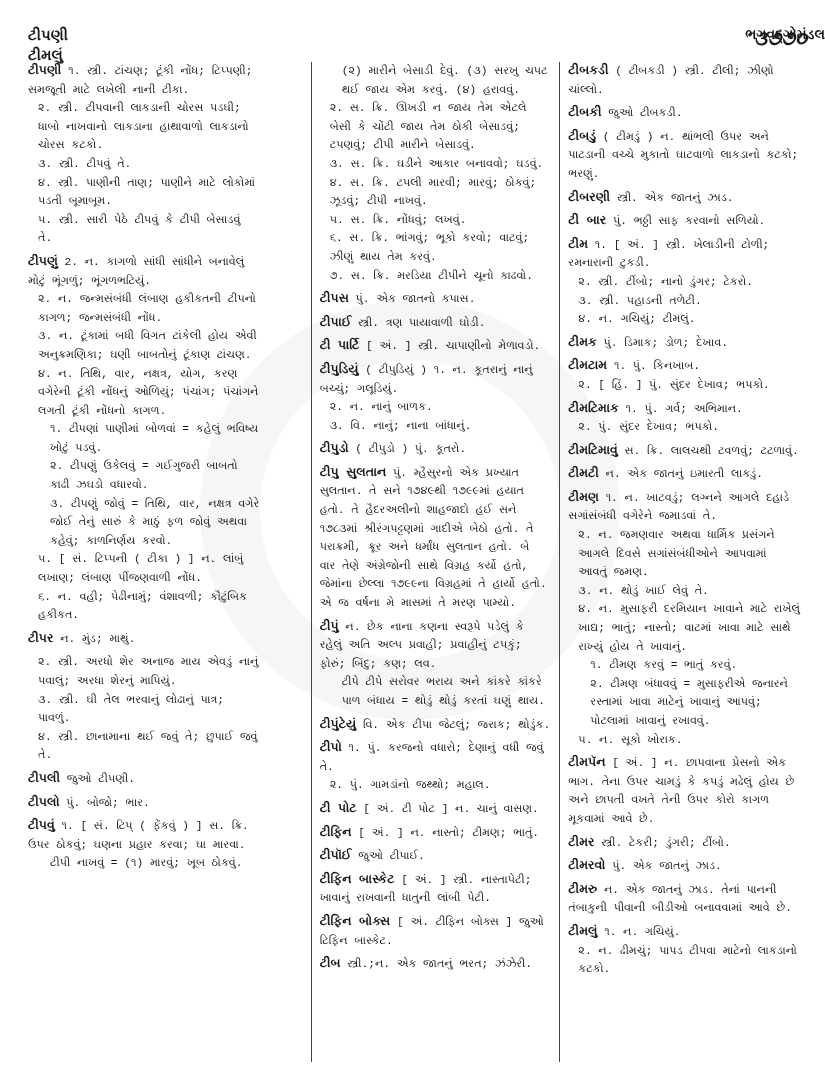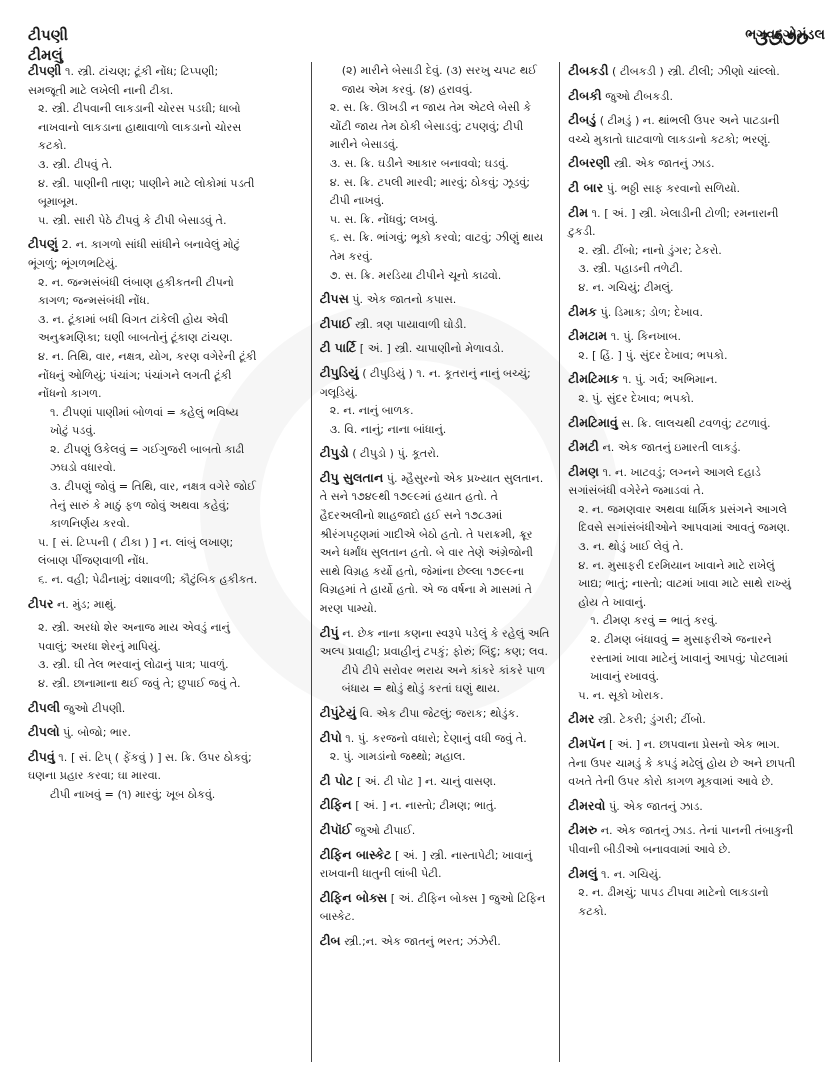--- a/index.html
+++ b/index.html
@@ -6,21 +6,21 @@
   body{width:825px;height:1078px;overflow:hidden;position:relative;font-family:"DejaVu Sans",sans-serif;color:#1a1a1a;}
   .header{position:absolute;top:18px;left:0;width:825px;height:40px;}
   .guide1{position:absolute;left:28px;top:8px;font-size:15px;font-weight:bold;}
   .guide2{position:absolute;left:28px;top:28px;font-size:15px;font-weight:bold;}
   .title{position:absolute;left:0;width:825px;text-align:right;top:8px;font-size:14px;font-weight:bold;}
   .pagenum{position:absolute;right:18px;top:8px;font-size:20px;font-weight:bold;font-style:italic;}
   .cols{position:absolute;top:62px;left:28px;width:780px;height:1000px;display:flex;}
   .col{flex:1;padding:0 8px;font-size:11.2px;line-height:18.6px;overflow:hidden;}
   .col.c1{padding-left:0;}
   .col.c2{border-left:1.5px solid #444;border-right:1.5px solid #444;margin-left:43px;}
-  .entry{margin-bottom:5px;}
+  .entry{margin-bottom:5px;font-family:Liberation Mono, monospace;}
   .head{font-weight:bold;font-size:12.5px;}
   .sense{padding-left:10px;}
   .idiom{padding-left:22px;}
   .watermark{position:absolute;left:200px;top:300px;width:420px;height:420px;border-radius:50%;border:60px solid rgba(0,0,0,0.035);box-sizing:border-box;pointer-events:none;}
 </style>
 </head>
 <body>
 
 <div class="watermark"></div>
 
@@ -172,24 +172,24 @@
       <div class="entry">
         <div><span class="head">ટીમણ</span> <span>૧. ન. ખાટવડું; લગ્નને આગલે દહાડે સગાંસંબંધી વગેરેને જમાડવાં તે.</span></div>
         <div class="sense"><span>૨. ન. જમણવાર અથવા ધાર્મિક પ્રસંગને આગલે દિવસે સગાંસંબંધીઓને આપવામાં આવતું જમણ.</span></div>
         <div class="sense"><span>૩. ન. થોડું ખાઈ લેવું તે.</span></div>
         <div class="sense"><span>૪. ન. મુસાફરી દરમિયાન ખાવાને માટે રાખેલું ખાદ્ય; ભાતું; નાસ્તો; વાટમાં ખાવા માટે સાથે રાખ્યું હોય તે ખાવાનું.</span></div>
         <div class="idiom"><span>૧. ટીમણ કરવું = ભાતું કરવું.</span></div>
         <div class="idiom"><span>૨. ટીમણ બંધાવવું = મુસાફરીએ જનારને રસ્તામાં ખાવા માટેનું ખાવાનું આપવું; પોટલામાં ખાવાનું રખાવવું.</span></div>
         <div class="sense"><span>૫. ન. સૂકો ખોરાક.</span></div>
       </div>
       <div class="entry">
+        <div><span class="head">ટીમપૅન</span> <span>[ અં. ] ન. છાપવાના પ્રેસનો એક ભાગ. તેના ઉપર ચામડું કે કપડું મઢેલું હોય છે અને છાપતી વખતે તેની ઉપર કોરો કાગળ મૂકવામાં આવે છે.</span></div>
+      </div>
+      <div class="entry">
         <div><span class="head">ટીમર</span> <span>સ્ત્રી. ટેકરી; ડુંગરી; ટીંબો.</span></div>
-      </div>
-      <div class="entry">
-        <div><span class="head">ટીમપૅન</span> <span>[ અં. ] ન. છાપવાના પ્રેસનો એક ભાગ. તેના ઉપર ચામડું કે કપડું મઢેલું હોય છે અને છાપતી વખતે તેની ઉપર કોરો કાગળ મૂકવામાં આવે છે.</span></div>
       </div>
       <div class="entry">
         <div><span class="head">ટીમરવો</span> <span>પું. એક જાતનું ઝાડ.</span></div>
       </div>
       <div class="entry">
         <div><span class="head">ટીમરુ</span> <span>ન. એક જાતનું ઝાડ. તેનાં પાનની તંબાકુની પીવાની બીડીઓ બનાવવામાં આવે છે.</span></div>
       </div>
       <div class="entry">
         <div><span class="head">ટીમલું</span> <span>૧. ન. ગચિયું.</span></div>
         <div class="sense"><span>૨. ન. ઢીમચું; પાપડ ટીપવા માટેનો લાકડાનો કટકો.</span></div>

